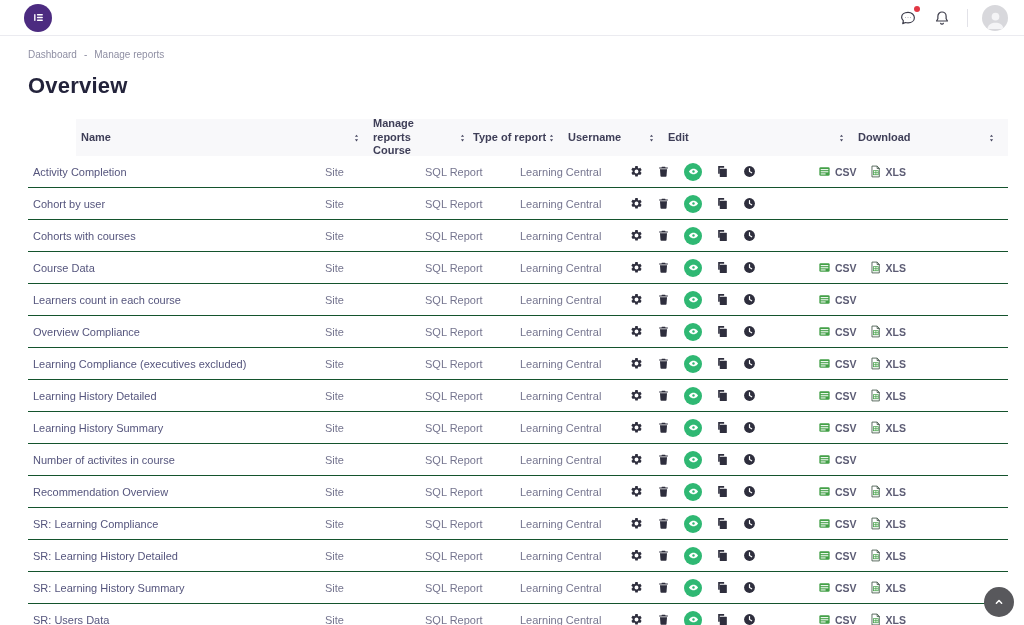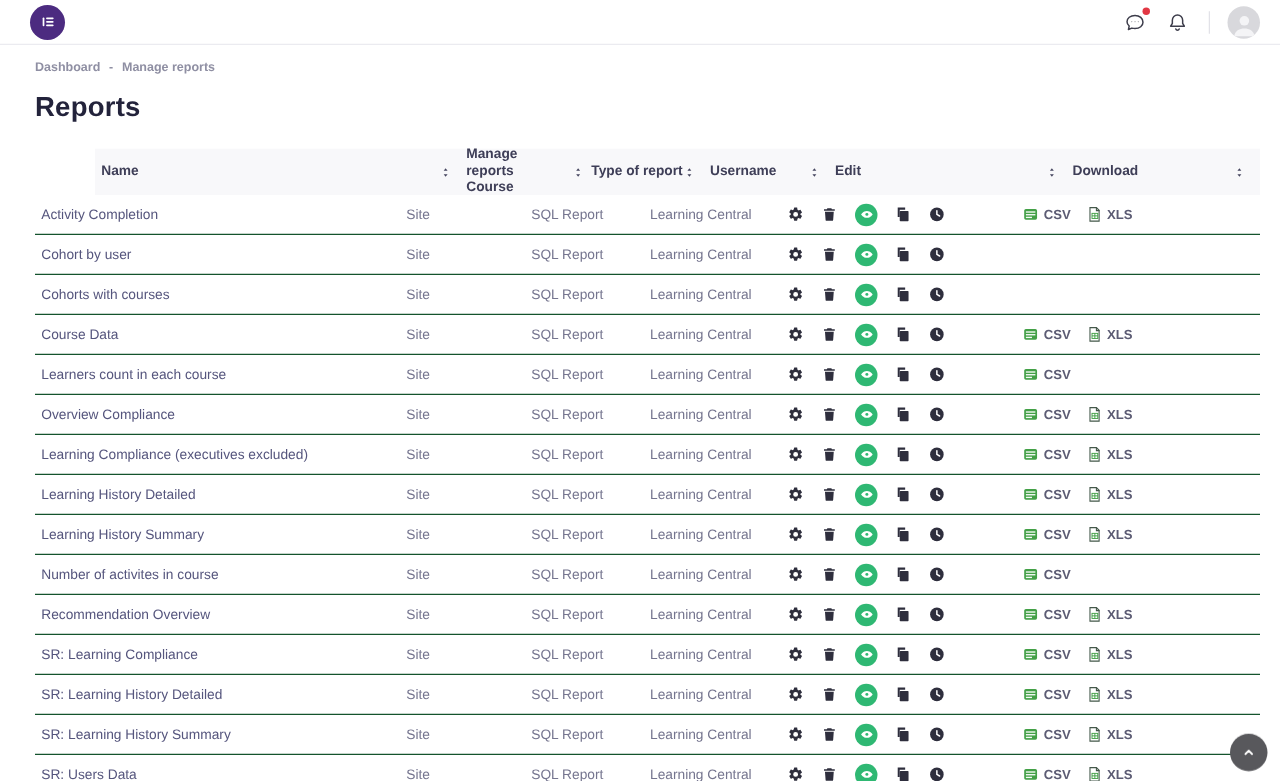--- a/index.html
+++ b/index.html
@@ -17,21 +17,21 @@
   .icon-btn svg { width:18px; height:18px; display:block; }
   .dot { position:absolute; top:-2px; right:-1px; width:6px; height:6px; border-radius:50%;
          background:#e23744; }
   .vdiv { width:1px; height:18px; background:#e2e2e8; }
   .avatar { width:26px; height:26px; border-radius:50%; background:#d8d8dc; border:none;
             overflow:hidden; display:flex; align-items:flex-end; justify-content:center;
             cursor:pointer; padding:0; }
   .avatar svg { width:23px; height:23px; }
 
   .breadcrumb { margin:13px 0 0 28px; font-size:10px; color:#8f8fa3; display:flex;
-                gap:7px; align-items:flex-end;font-weight:bold; }
+                gap:7px; align-items:flex-end; }
   .breadcrumb a { color:#8f8fa3; text-decoration:none; cursor:pointer; }
 
   .title { margin:13px 0 0 28px; font-size:22px; font-weight:800; color:#23233b;
            letter-spacing:.2px; }
 
   .table { margin:20px 16px 0 28px; }
   .thead { display:flex; background:#f8f8fa; height:37px; align-items:center;margin-left:48px; }
   .th { display:flex; align-items:center; justify-content:space-between;
         padding:0 12px 0 0; font-size:11px; font-weight:700; color:#3e3e57;
         line-height:1.25; cursor:pointer; }
@@ -106,21 +106,21 @@
       </button>
     </div>
   </header>
 
   <nav class="breadcrumb">
     <a>Dashboard</a>
     <span class="sep">-</span>
     <a>Manage reports</a>
   </nav>
 
-  <h1 class="title">Reports</h1>
+  <h1 class="title">Overview</h1>
 
   <div class="table">
     <div class="thead">
       <div class="th c-name">
         <span>Name</span>
         <span class="sort">
             <svg viewBox="0 0 24 24">
               <path d="M12 3l4.2 5.5H7.8z"></path>
               <path d="M12 21l-4.2-5.5h8.4z"></path>
             </svg>

